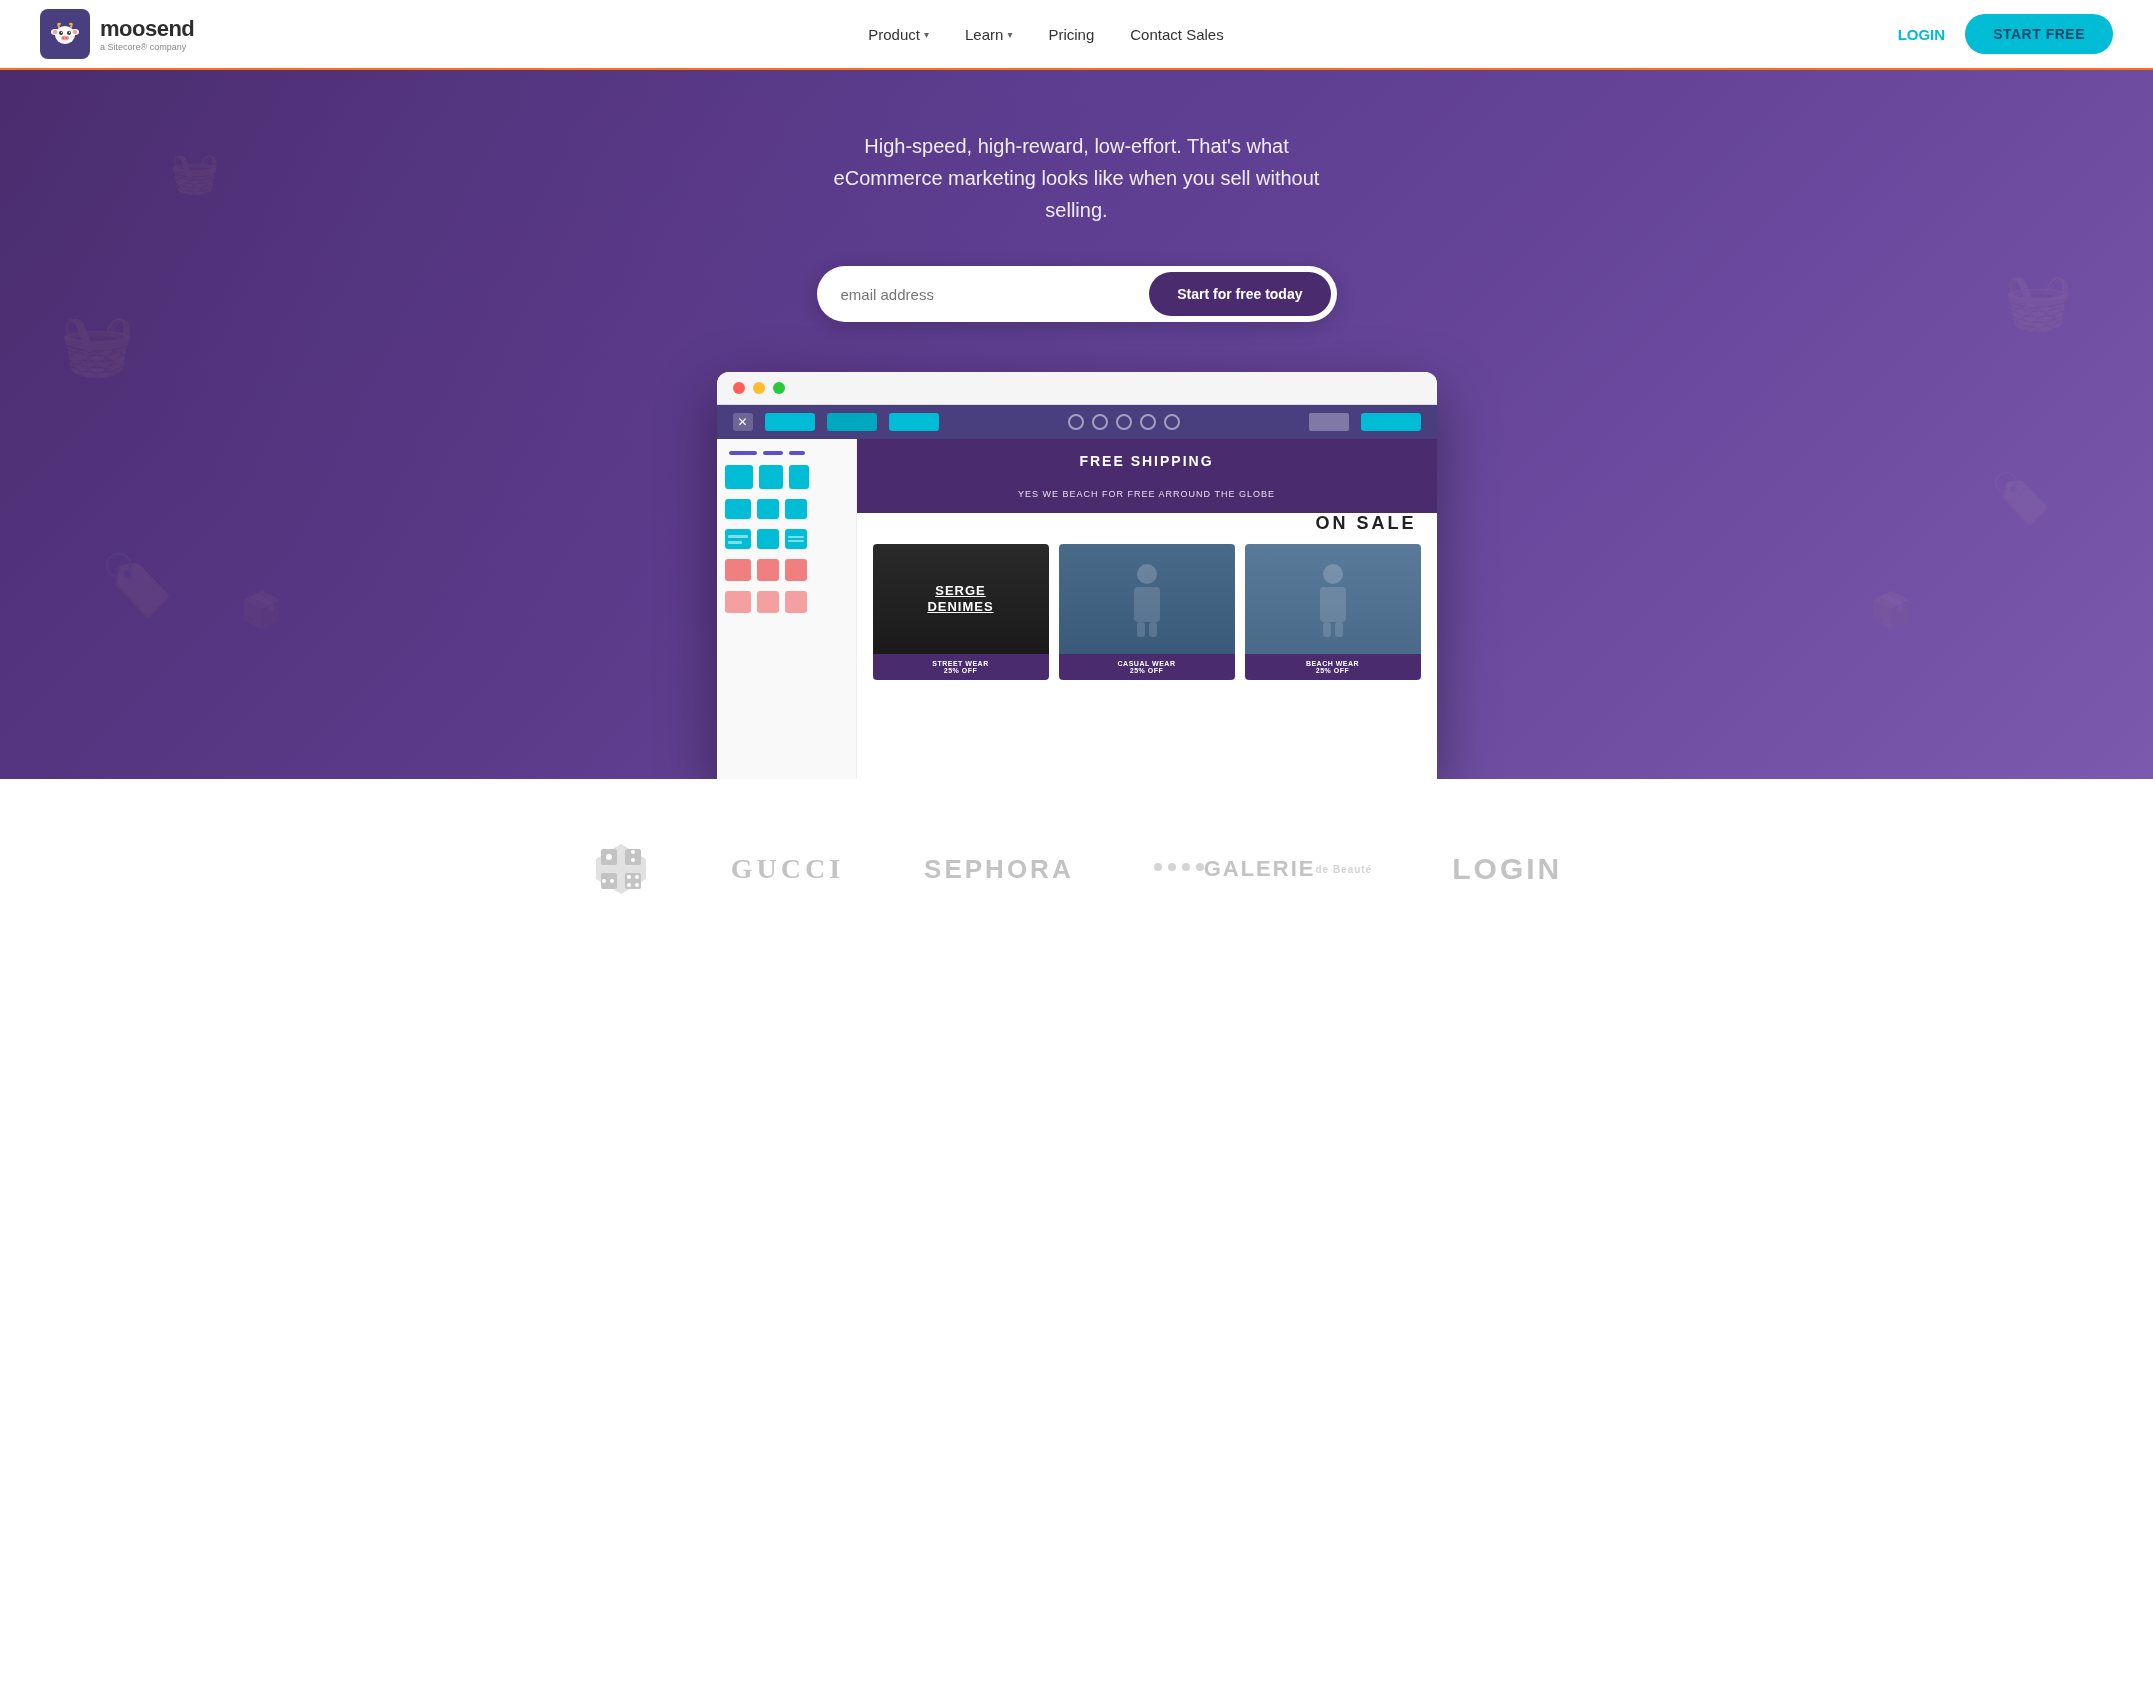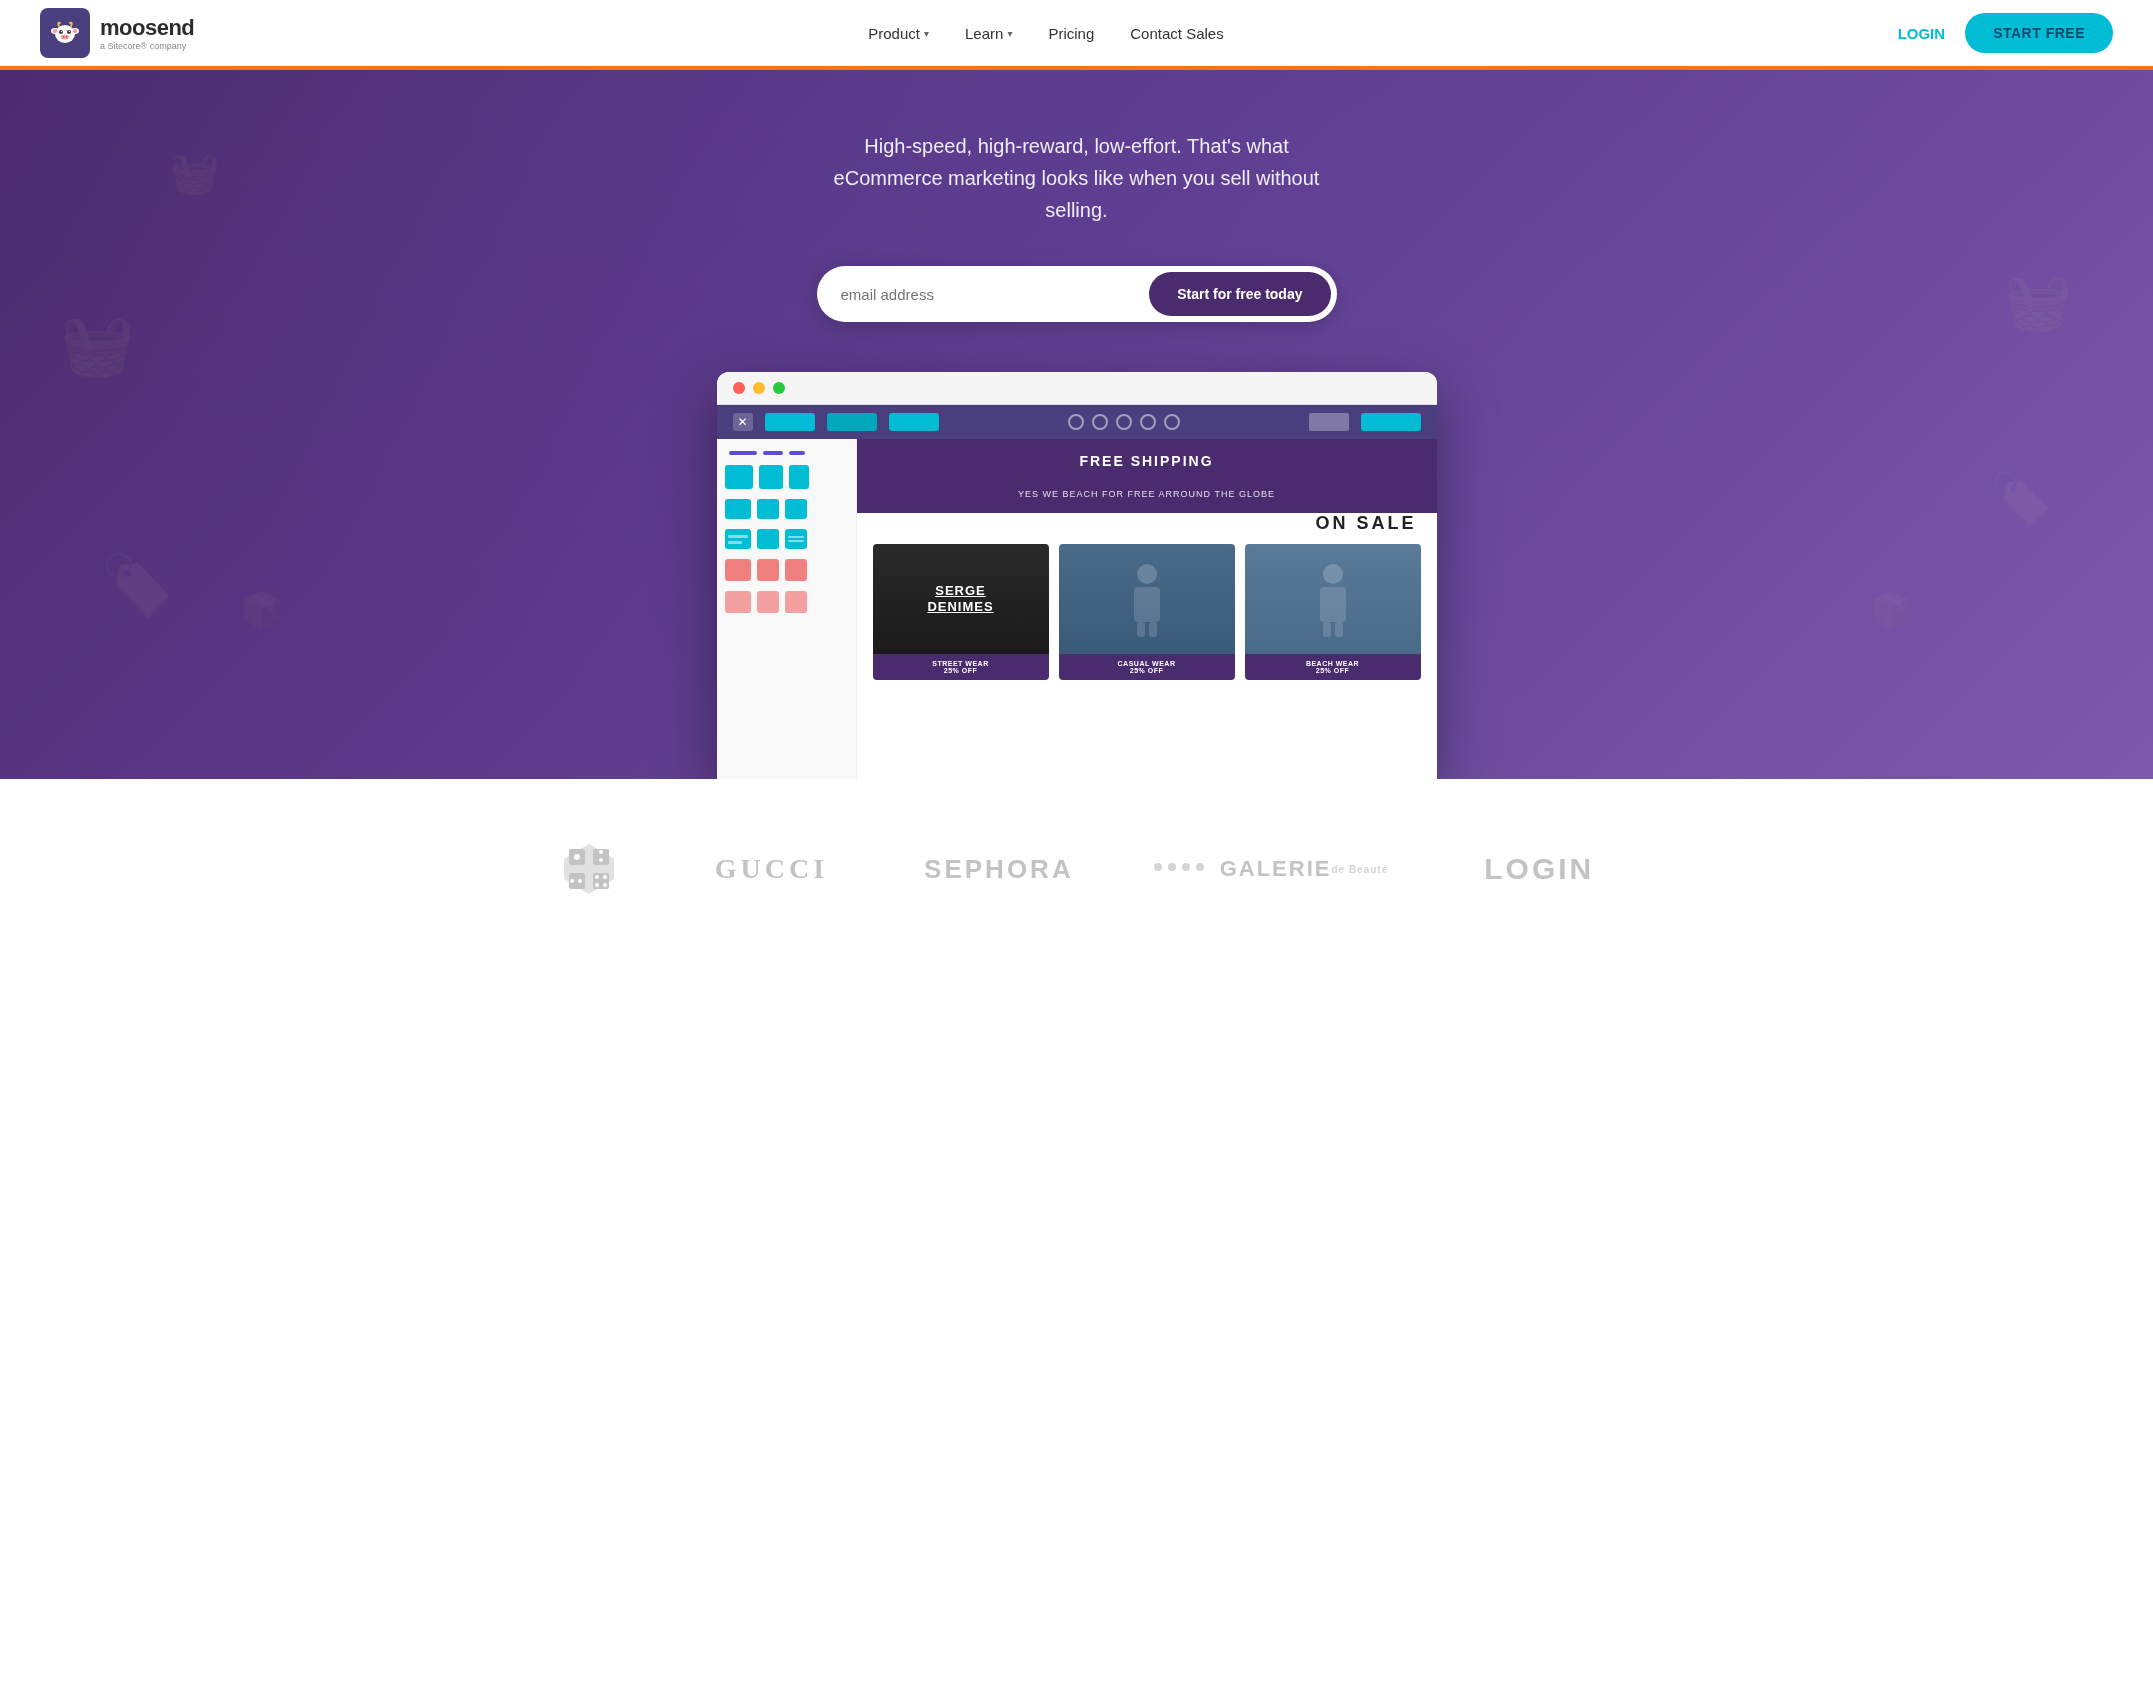--- a/index.html
+++ b/index.html
@@ -2,21 +2,21 @@
 <html><head>
   <meta charset="utf-8">
   <style>
     * { margin: 0; padding: 0; box-sizing: border-box; }
     body { font-family: -apple-system, BlinkMacSystemFont, 'Segoe UI', Arial, sans-serif; background: #fff; overflow-x: hidden; }
 
     
     .navbar {
       display: flex; align-items: center; justify-content: space-between;
       padding: 0 40px; height: 70px; background: #fff;
-      border-bottom: 4px solid #f97316; position: relative; z-index: 10;
+      border-bottom: 2px solid #f97316; position: relative; z-index: 10;
     }
     .nav-logo { display: flex; align-items: center; gap: 10px; }
     .nav-logo-icon {
       width: 50px; height: 50px; background: #4a3f7e; border-radius: 8px;
       display: flex; align-items: center; justify-content: center; font-size: 22px;
     }
     .nav-logo-text { display: flex; flex-direction: column; }
     .nav-logo-name { font-size: 22px; font-weight: 700; color: #2d2d2d; letter-spacing: -0.5px; }
     .nav-logo-sub { font-size: 9px; color: #888; }
     .nav-links { display: flex; align-items: center; gap: 36px; }
@@ -186,21 +186,21 @@
       display: flex; align-items: center; justify-content: center; gap: 80px;
       flex-wrap: wrap;
     }
     .brand-logo {
       display: flex; align-items: center; justify-content: center;
       opacity: 0.5; filter: grayscale(1);
     }
     .brand-dominos { font-size: 0; }
     .brand-dominos-svg { width: 60px; height: 60px; }
     .brand-text {
-      font-size: 32px; font-weight: 700; color: #888; letter-spacing: 2px; margin-left: 16px;
+      font-size: 32px; font-weight: 700; color: #888; letter-spacing: 2px;
     }
     .brand-gucci { font-family: serif; font-size: 28px; letter-spacing: 4px; }
     .brand-sephora { font-size: 26px; letter-spacing: 3px; }
     .brand-galerie { text-align: center; }
     .brand-galerie-main { font-size: 22px; letter-spacing: 2px; display: block; }
     .brand-galerie-dots { display: flex; gap: 6px; justify-content: center; margin-bottom: 4px; }
     .brand-galerie-dot { width: 8px; height: 8px; border-radius: 50%; background: #aaa; }
     .brand-galerie-sub { font-size: 10px; letter-spacing: 1px; color: #aaa; display: block; font-weight: bold; }
     .brand-wind { font-size: 30px; letter-spacing: 3px; color: #888; }
   </style>

